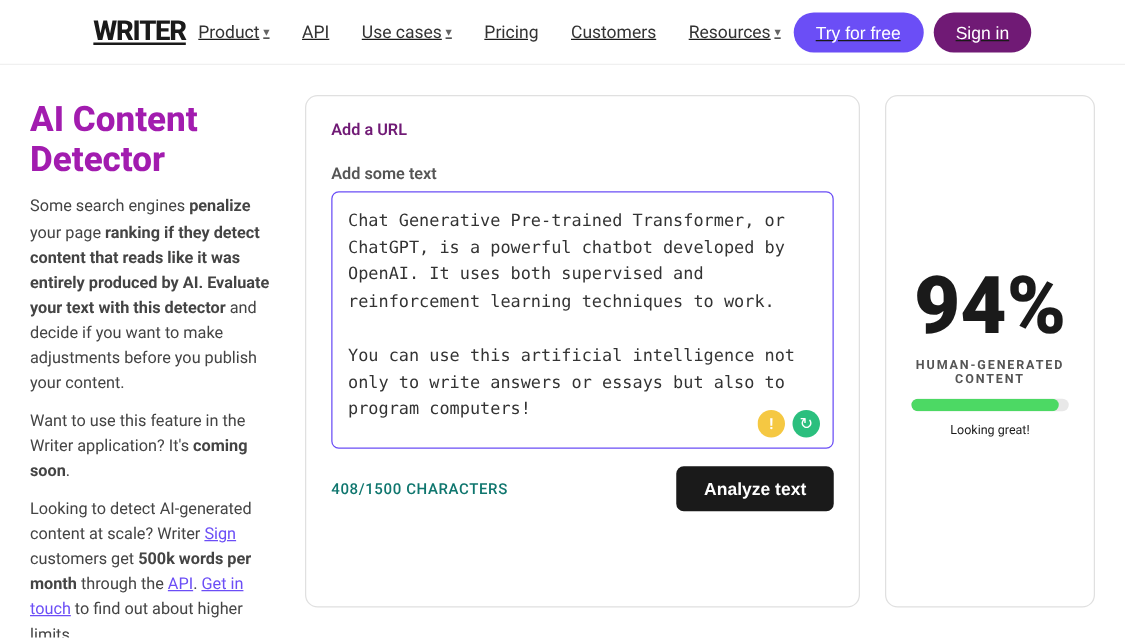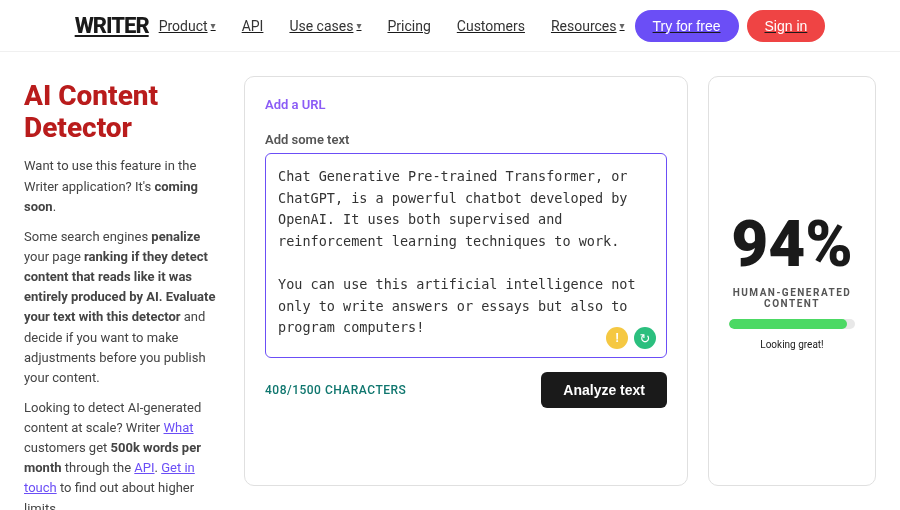--- a/index.html
+++ b/index.html
@@ -57,21 +57,21 @@
       background: #6b4ef6;
       color: #fff;
       border: none;
       border-radius: 20px;
       padding: 8px 18px;
       font-size: 14px;
       font-weight: 500;
       cursor: pointer;
     }
     .btn-signin {
-      background: #ef4444;
+      background: #701a75;
       color: #fff;
       border: none;
       border-radius: 20px;
       padding: 8px 18px;
       font-size: 14px;
       font-weight: 500;
       cursor: pointer;
     }
 
     
@@ -86,21 +86,21 @@
     .sidebar {
       width: 200px;
       flex-shrink: 0;
       padding-top: 4px;
     }
     .sidebar h1 {
       font-size: 28px;
       font-weight: 800;
       line-height: 1.15;
       margin-bottom: 12px;
-      color: #b91c1c;
+      color: #a21caf;
     }
     .sidebar p {
       font-size: 13px;
       color: #444;
       line-height: 1.55;
       margin-bottom: 10px;
     }
     .sidebar p strong {
       font-weight: 700;
     }
@@ -121,21 +121,21 @@
       border: 1px solid #e0e0e0;
       border-radius: 10px;
       padding: 20px;
       display: flex;
       flex-direction: column;
       gap: 14px;
     }
     .url-section label {
       font-size: 13px;
       font-weight: 600;
-      color: #8b5cf6;
+      color: #701a75;
       display: block;
       margin-bottom: 6px;
     }
     .url-input {
       width: 100%;
       border: 1px solid #ddd;
       border-radius: 6px;
       padding: 9px 12px;
       font-size: 14px;
       color: #999;
@@ -301,27 +301,27 @@
     <button class="btn-try">Try for free</button>
     <button class="btn-signin">Sign in</button>
   </div>
 </header>
 
 <div class="main">
 
   <aside class="sidebar">
     <h1>AI Content Detector</h1>
     <p>
+      Some search engines <strong>penalize</strong> your page <strong>ranking if they detect content that reads like it was entirely produced by AI. Evaluate your text with this detector</strong> and decide if you want to make adjustments before you publish your content.
+    </p>
+    <p>
       Want to use this feature in the Writer application? It's <em>coming soon</em>.
     </p>
     <p>
-      Some search engines <strong>penalize</strong> your page <strong>ranking if they detect content that reads like it was entirely produced by AI. Evaluate your text with this detector</strong> and decide if you want to make adjustments before you publish your content.
-    </p>
-    <p>
-      Looking to detect AI-generated content at scale? Writer <a>What</a> customers get <strong>500k words per month</strong> through the <a>API</a>. <a>Get in touch</a> to find out about higher limits.
+      Looking to detect AI-generated content at scale? Writer <a>Sign</a> customers get <strong>500k words per month</strong> through the <a>API</a>. <a>Get in touch</a> to find out about higher limits.
     </p>
   </aside>
 
   <div class="center-panel">
     <div class="url-section">
       <label>Add a URL</label>
     </div>
     <div class="text-section">
       <label>Add some text</label>
       <div class="textarea-wrapper">

